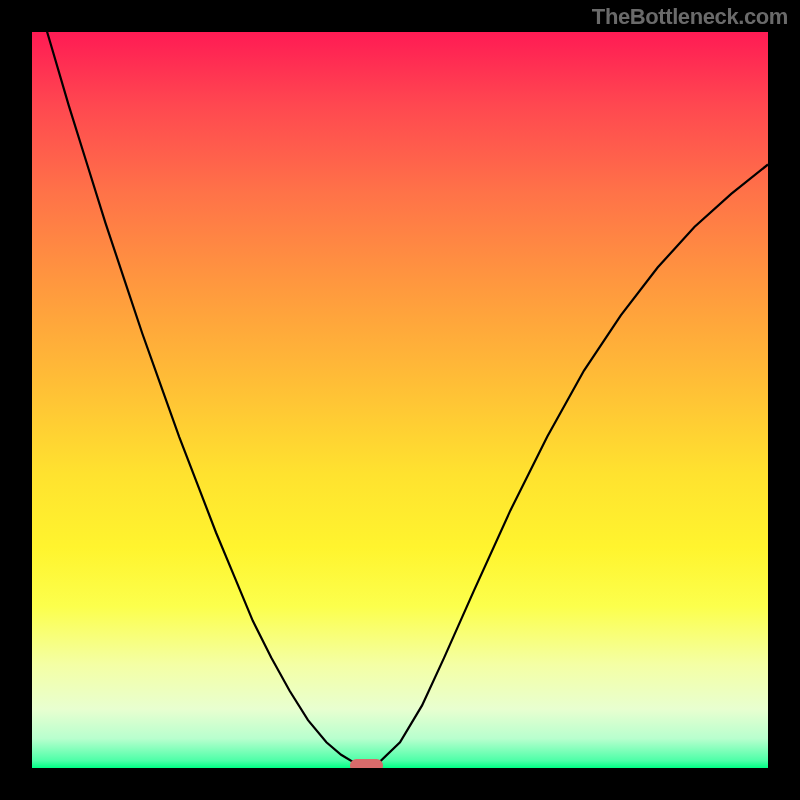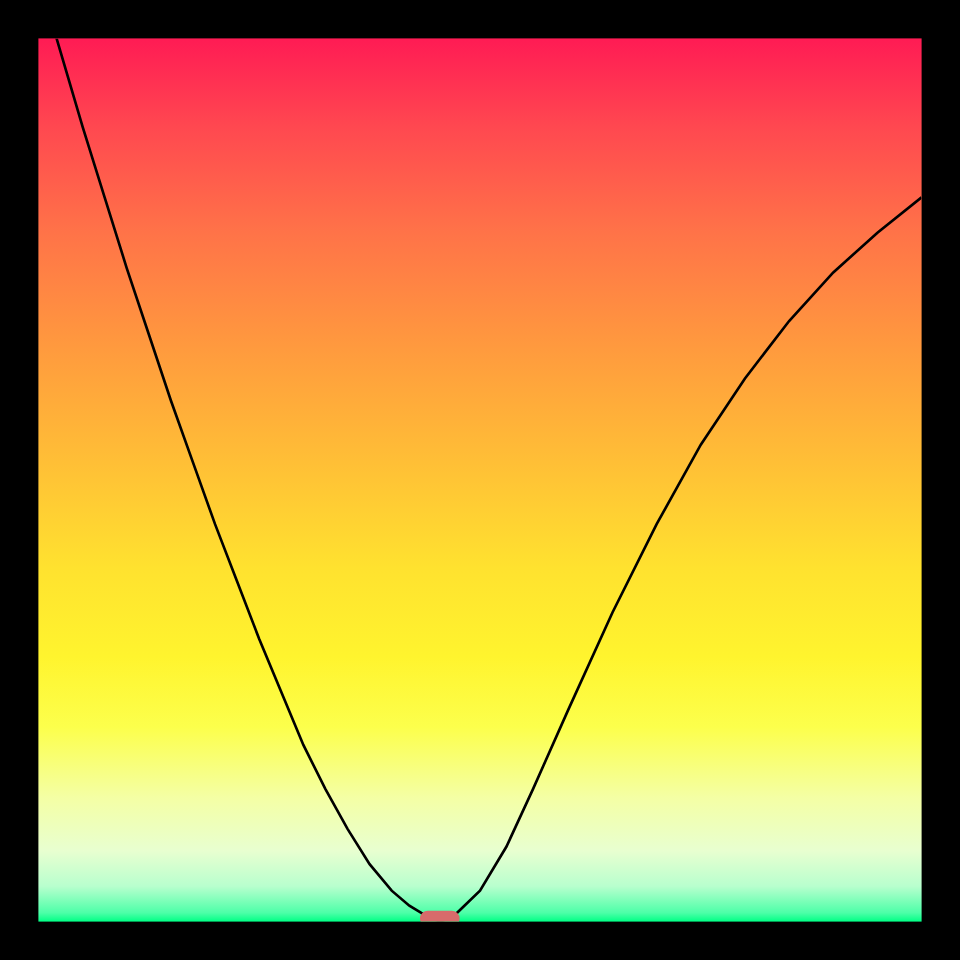--- a/index.html
+++ b/index.html
@@ -72,14 +72,15 @@
 
   <div class="plot">
 
     <svg class="curve" viewBox="0 0 736 736" preserveAspectRatio="none">
       <path id="curve-path" d="M 0.00 -51.52 L 18.40 11.04 L 36.80 73.60 L 55.20 132.48 L 73.60 191.36 L 92.00 246.56 L 110.40 301.76 L 128.80 353.28 L 147.20 404.80 L 165.60 452.64 L 184.00 500.48 L 202.40 544.64 L 220.80 588.80 L 239.20 625.60 L 257.60 658.72 L 276.00 688.16 L 294.40 710.24 L 309.12 722.75 L 323.84 731.58 L 334.88 736.00 L 345.92 731.58 L 368.00 710.24 L 390.08 673.44 L 412.16 625.60 L 441.60 559.36 L 478.40 478.40 L 515.20 404.80 L 552.00 338.56 L 588.80 283.36 L 625.60 235.52 L 662.40 195.04 L 699.20 161.92 L 736.00 132.48" fill="none" stroke="#000" stroke-width="2.2"></path>
     </svg>
 
     <div id="min-marker" class="marker" style="left: 318.32px; top: 727.168px; width: 33.12px; height: 13.248px; background: rgb(216, 107, 107);"></div>
   </div>
 
+  <div class="attribution">TheBottleneck.com</div>
 
 </div>
 
 </body></html>

